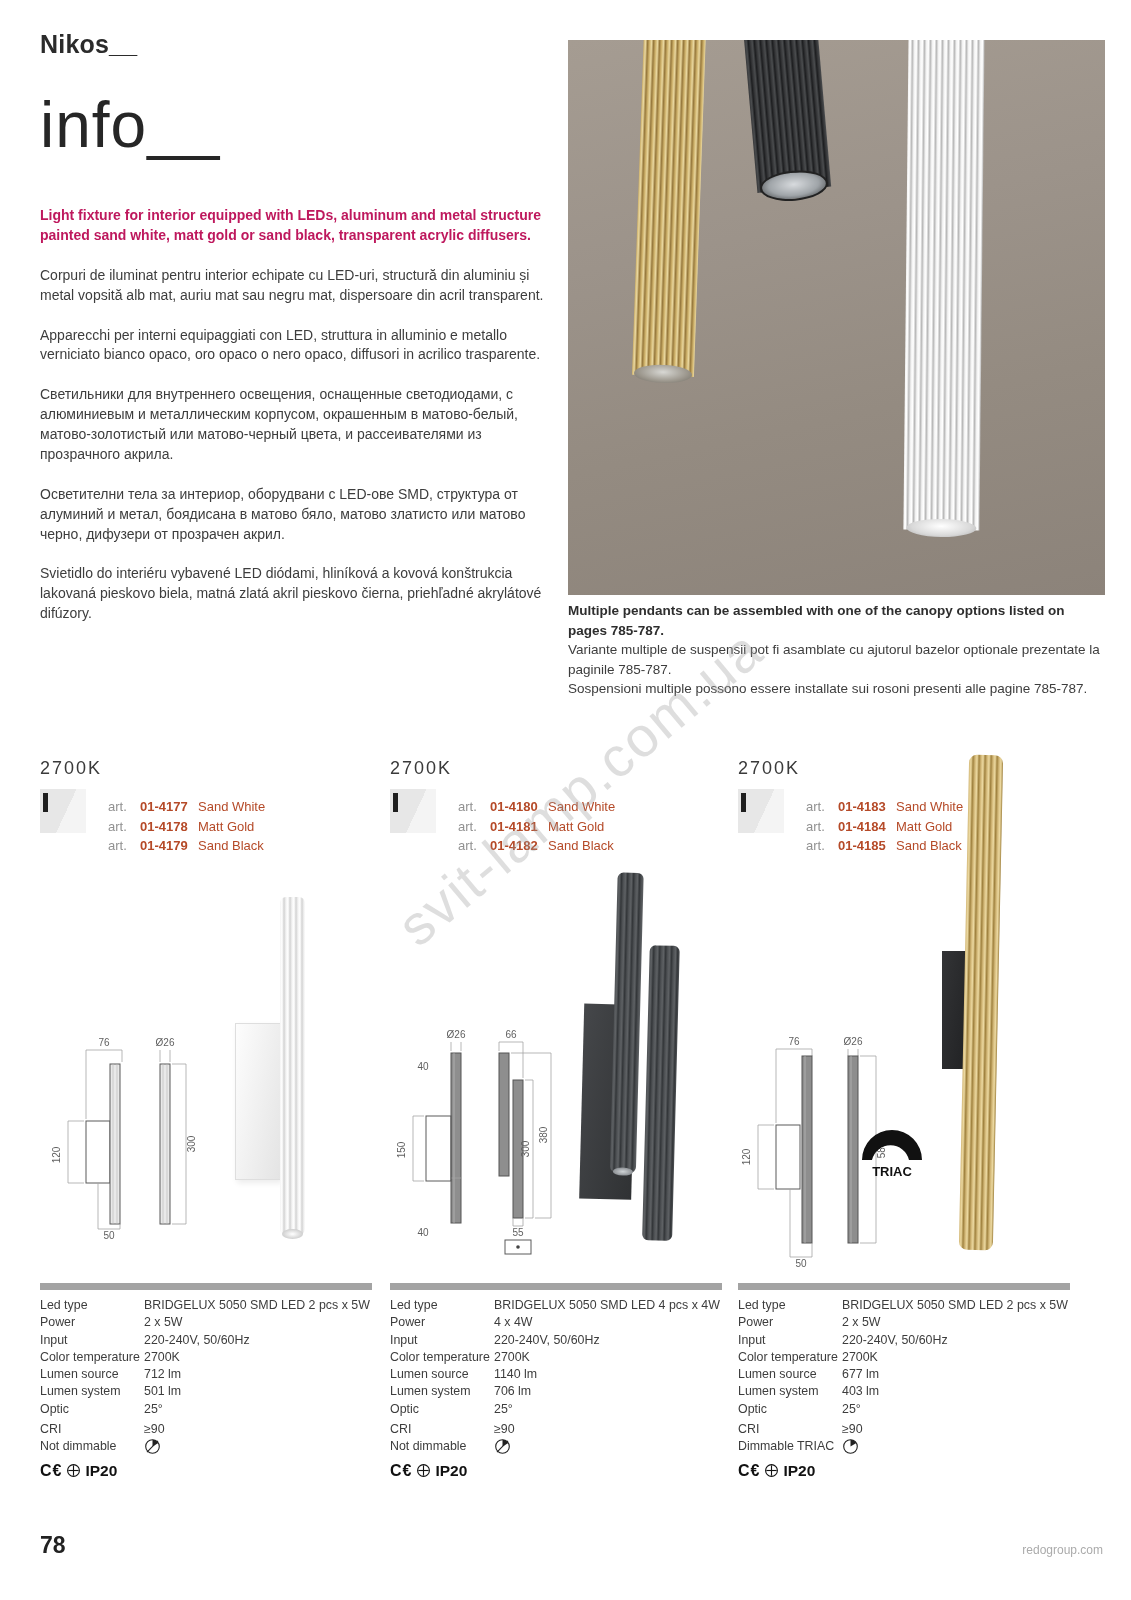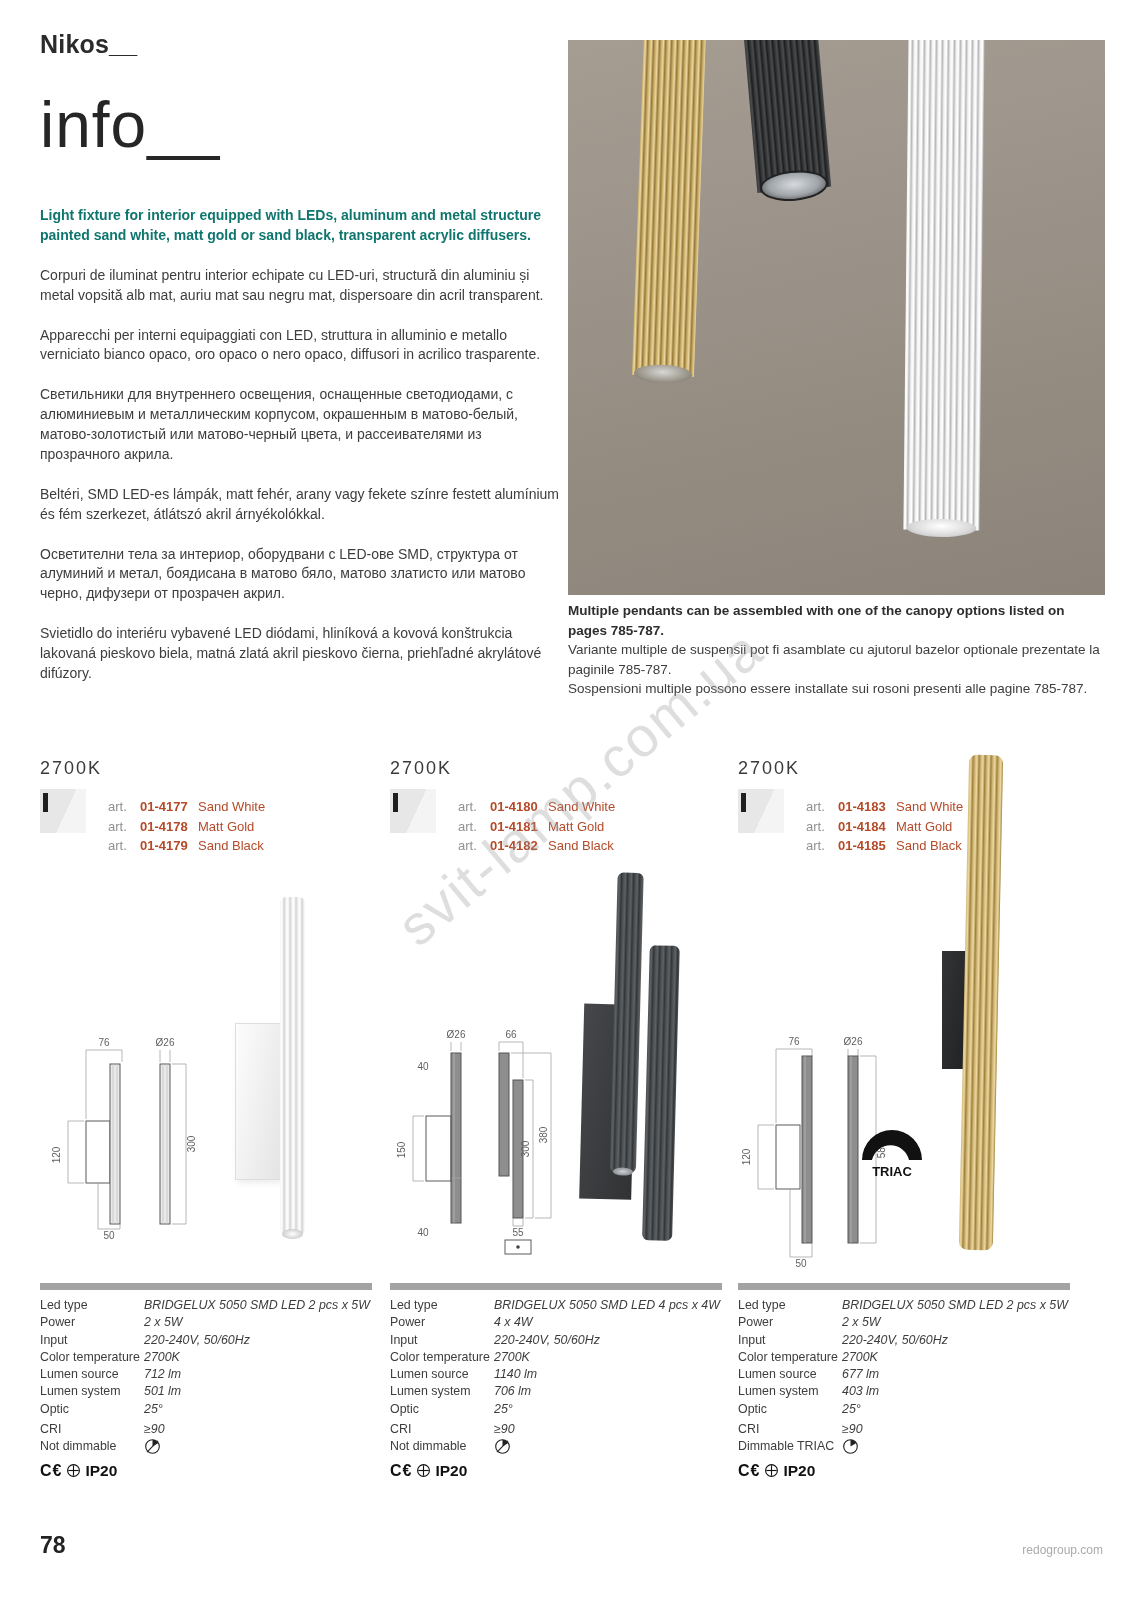--- a/index.html
+++ b/index.html
@@ -7,21 +7,21 @@
         font-family:"Liberation Sans", sans-serif;color:#3d3d3d;border-radius:23px;}
   .abs{position:absolute;}
 
   
   .brand{left:40px;top:30px;font-size:25px;font-weight:700;color:#2b2b2b;letter-spacing:.2px;}
   .title{left:40px;top:88px;font-size:64px;font-weight:100;color:#262626;letter-spacing:1px;margin:0;}
 
   
   .intro{left:40px;top:206px;width:520px;font-size:14px;line-height:1.42;color:#3d3d3d;}
   .intro p{margin:0 0 20px 0;}
-  .intro p.b{font-weight:700;color:#0f766e;}
+  .intro p.b{font-weight:700;color:#be185d;}
 
   
   .hero{left:568px;top:40px;width:537px;height:555px;overflow:hidden;
         background:linear-gradient(168deg,#a59c92 0%,#9c938a 35%,#948b81 65%,#8c837a 100%);}
   .tube{position:absolute;}
   .tube .lens{position:absolute;left:4%;right:4%;bottom:-7px;height:18px;border-radius:50%;}
   .tube-gold{left:70px;top:-12px;width:62px;height:348px;transform:rotate(2deg);
       background:repeating-linear-gradient(90deg,#cdb069 0px,#e9d79f 2px,#97793d 4px,#cdb069 6px);}
   .tube-gold .lens{background:radial-gradient(ellipse at 50% 40%,#d8d8d4 0%,#9b968c 60%,#6b675f 100%);}
   .tube-black{left:182px;top:-18px;width:74px;height:168px;transform:rotate(-5deg);
@@ -82,21 +82,21 @@
   .drawing text{font-family:"Liberation Sans",sans-serif;font-size:10px;fill:#5f5f5f;}
   .triac{z-index:10;}
   .triac path{fill:#111;}
   .triac text{font-family:"Liberation Sans",sans-serif;font-size:13px;font-weight:700;fill:#111;}
 
   
   .specs{top:1283px;width:332px;border-top:7px solid #a3a3a3;padding-top:7px;font-size:12.4px;}
   .s0{left:40px;} .s1{left:390px;} .s2{left:738px;}
   .spec-row{display:flex;line-height:17.3px;}
   .spec-row .lbl{width:104px;flex:0 0 auto;}
-  .spec-row .val{flex:1;font-style:italic;}
+  .spec-row .val{flex:1;}
   .spec-row.gap{margin-top:3px;}
   .dimmer-icon{width:17px;height:17px;display:inline-block;vertical-align:-3px;}
   .cert-row{display:flex;align-items:center;gap:4px;margin-top:4px;font-weight:700;color:#111;}
   .cert-ce{font-size:16px;letter-spacing:1px;}
   .cert-ip{font-size:15.5px;}
   .earth-icon{width:15px;height:15px;}
 
   
   .pagenum{left:40px;top:1532px;font-size:23px;font-weight:700;color:#222;}
   .site{right:28px;top:1543px;font-size:12px;color:#ababab;}
@@ -107,21 +107,20 @@
 <div class="page">
 
   <div class="abs brand">Nikos__</div>
   <h1 class="abs title">info__</h1>
 
   <div class="abs intro">
     <p class="b">Light fixture for interior equipped with LEDs, aluminum and metal structure painted sand white, matt gold or sand black, transparent acrylic diffusers.</p>
     <p>Corpuri de iluminat pentru interior echipate cu LED-uri, structură din aluminiu și metal vopsită alb mat, auriu mat sau negru mat, dispersoare din acril transparent.</p>
     <p>Apparecchi per interni equipaggiati con LED, struttura in alluminio e metallo verniciato bianco opaco, oro opaco o nero opaco, diffusori in acrilico trasparente.</p>
     <p>Светильники для внутреннего освещения, оснащенные светодиодами, с алюминиевым и металлическим корпусом, окрашенным в матово-белый, матово-золотистый или матово-черный цвета, и рассеивателями из прозрачного акрила.</p>
-    <p>Beltéri, SMD LED-es lámpák, matt fehér, arany vagy fekete színre festett alumínium és fém szerkezet, átlátszó akril árnyékolókkal.</p>
     <p>Осветителни тела за интериор, оборудвани с LED-ове SMD, структура от алуминий и метал, боядисана в матово бяло, матово златисто или матово черно, дифузери от прозрачен акрил.</p>
     <p>Svietidlo do interiéru vybavené LED diódami, hliníková a kovová konštrukcia lakovaná pieskovo biela, matná zlatá akril pieskovo čierna, priehľadné akrylátové difúzory.</p>
   </div>
 
   <div class="abs hero">
     <div class="tube tube-gold">
         <div class="lens"></div>
       </div>
     <div class="tube tube-black">
         <div class="lens"></div>

